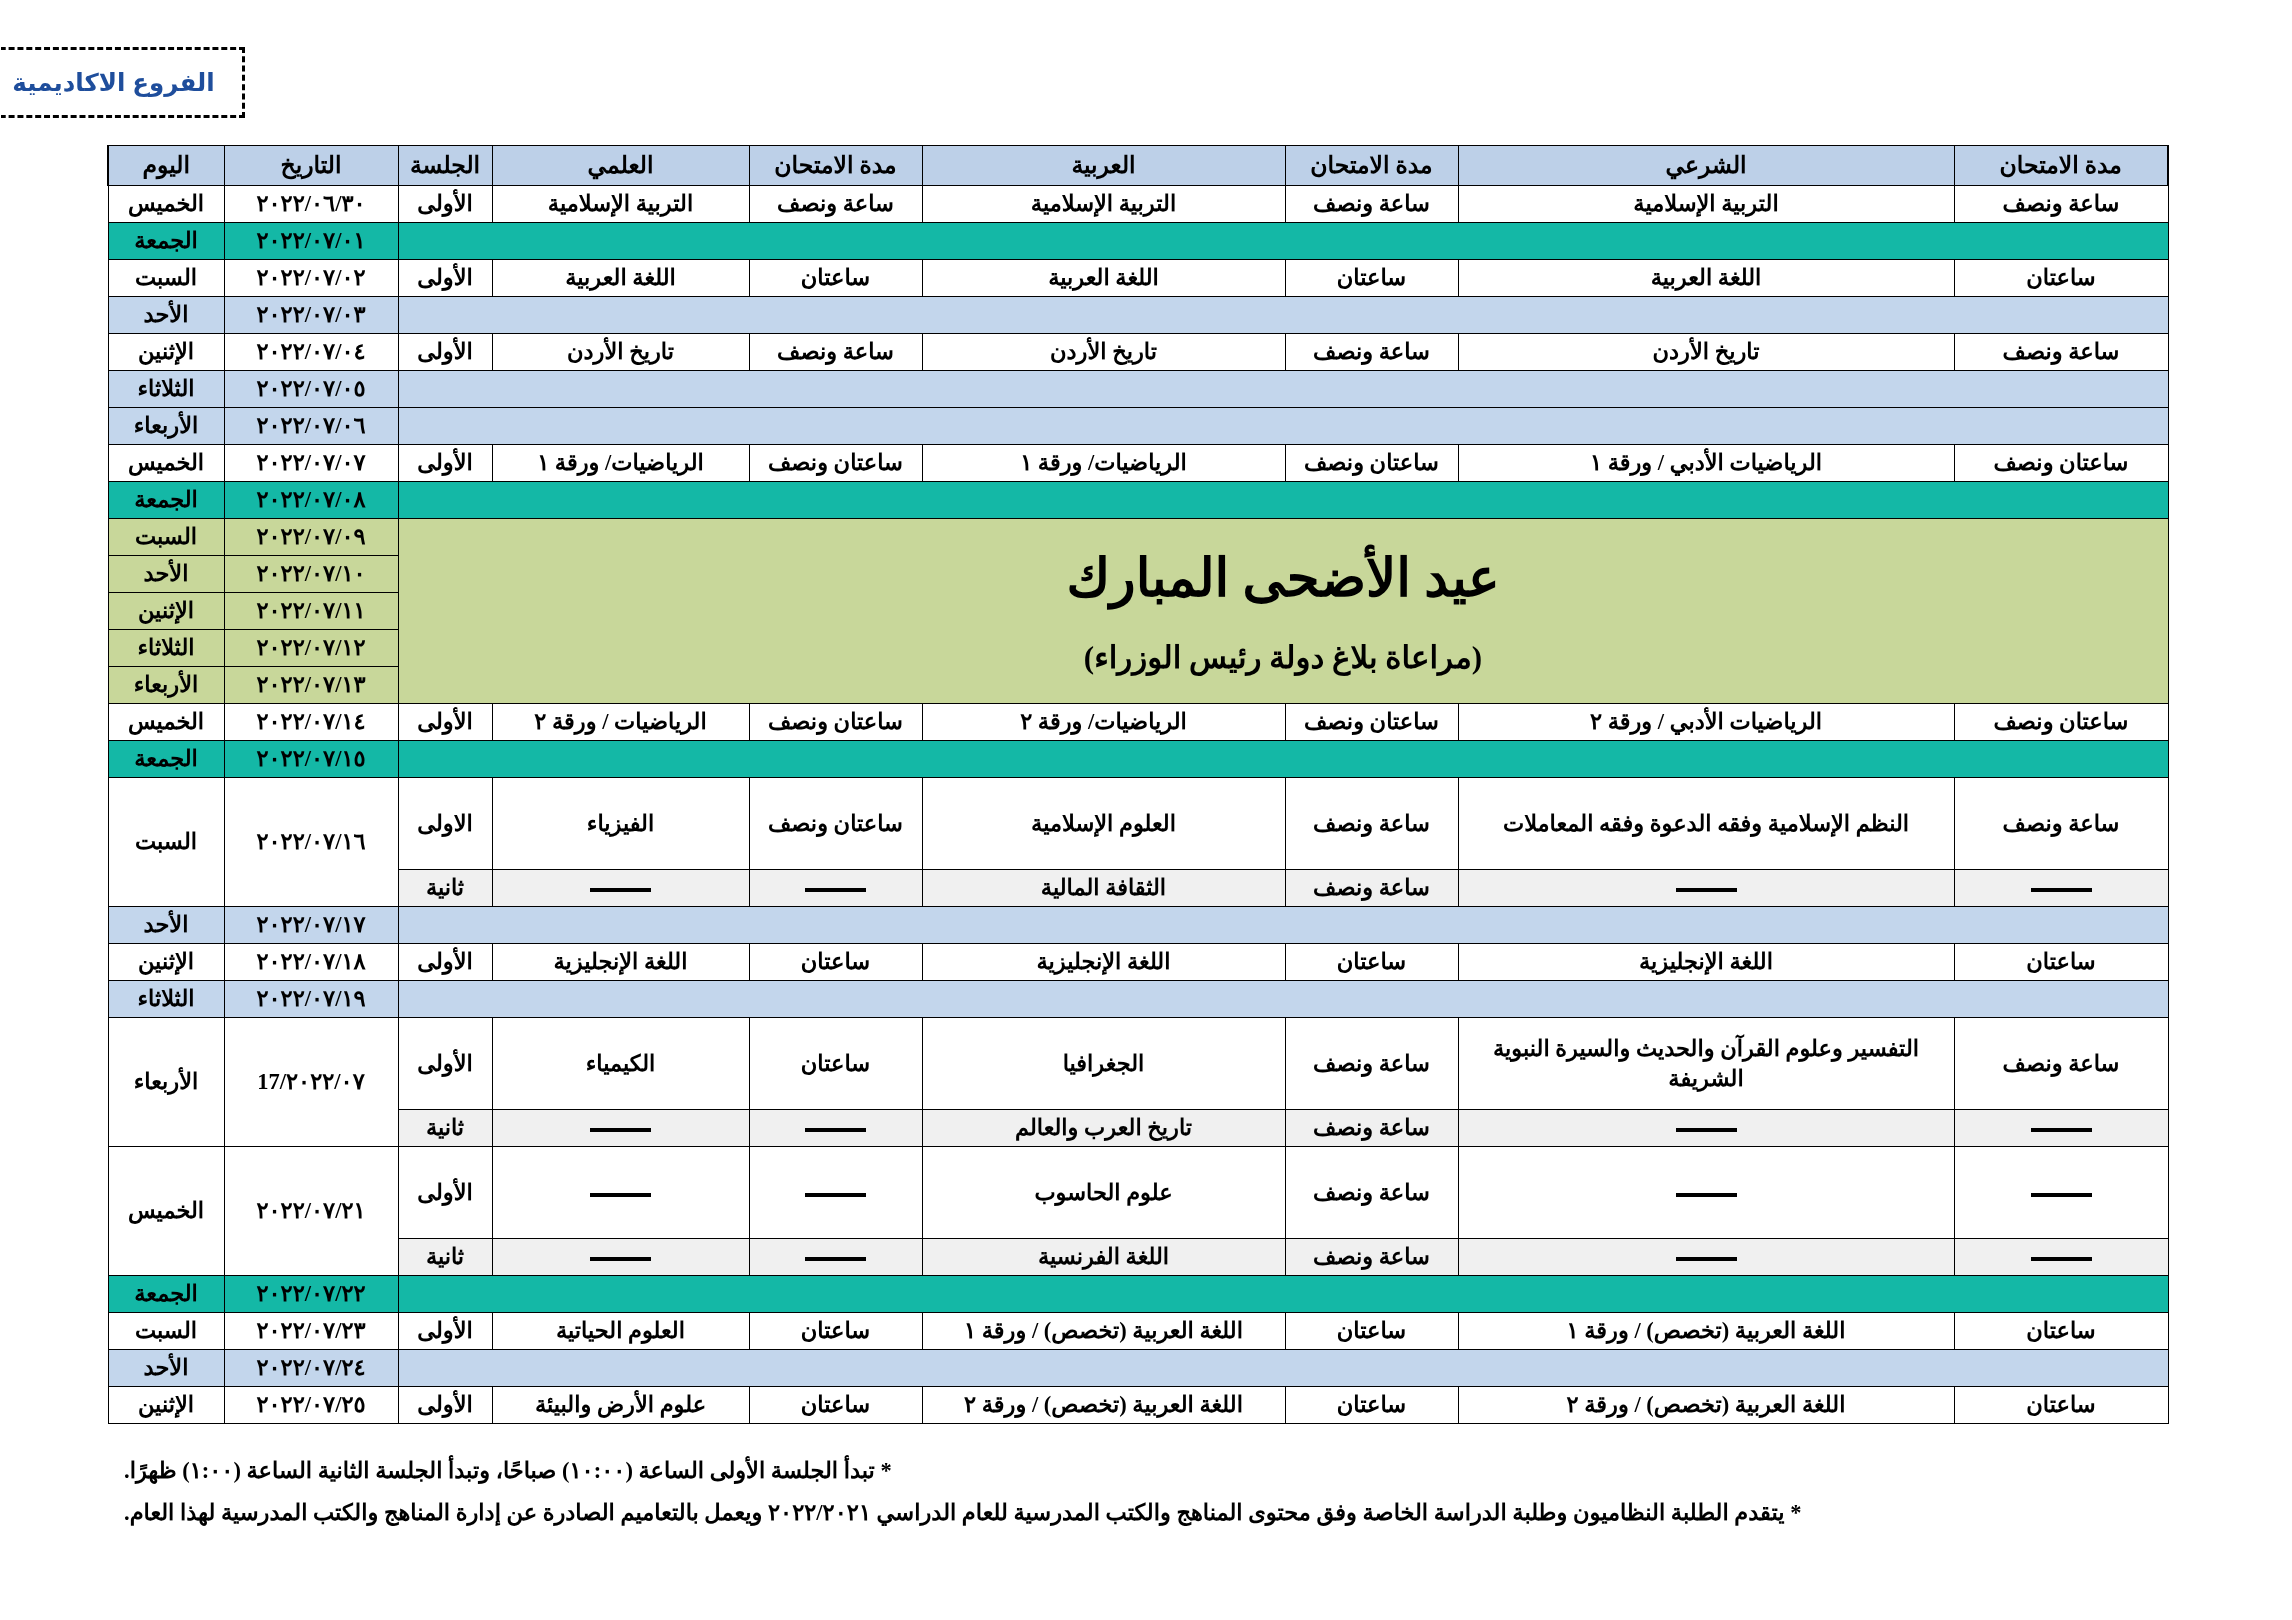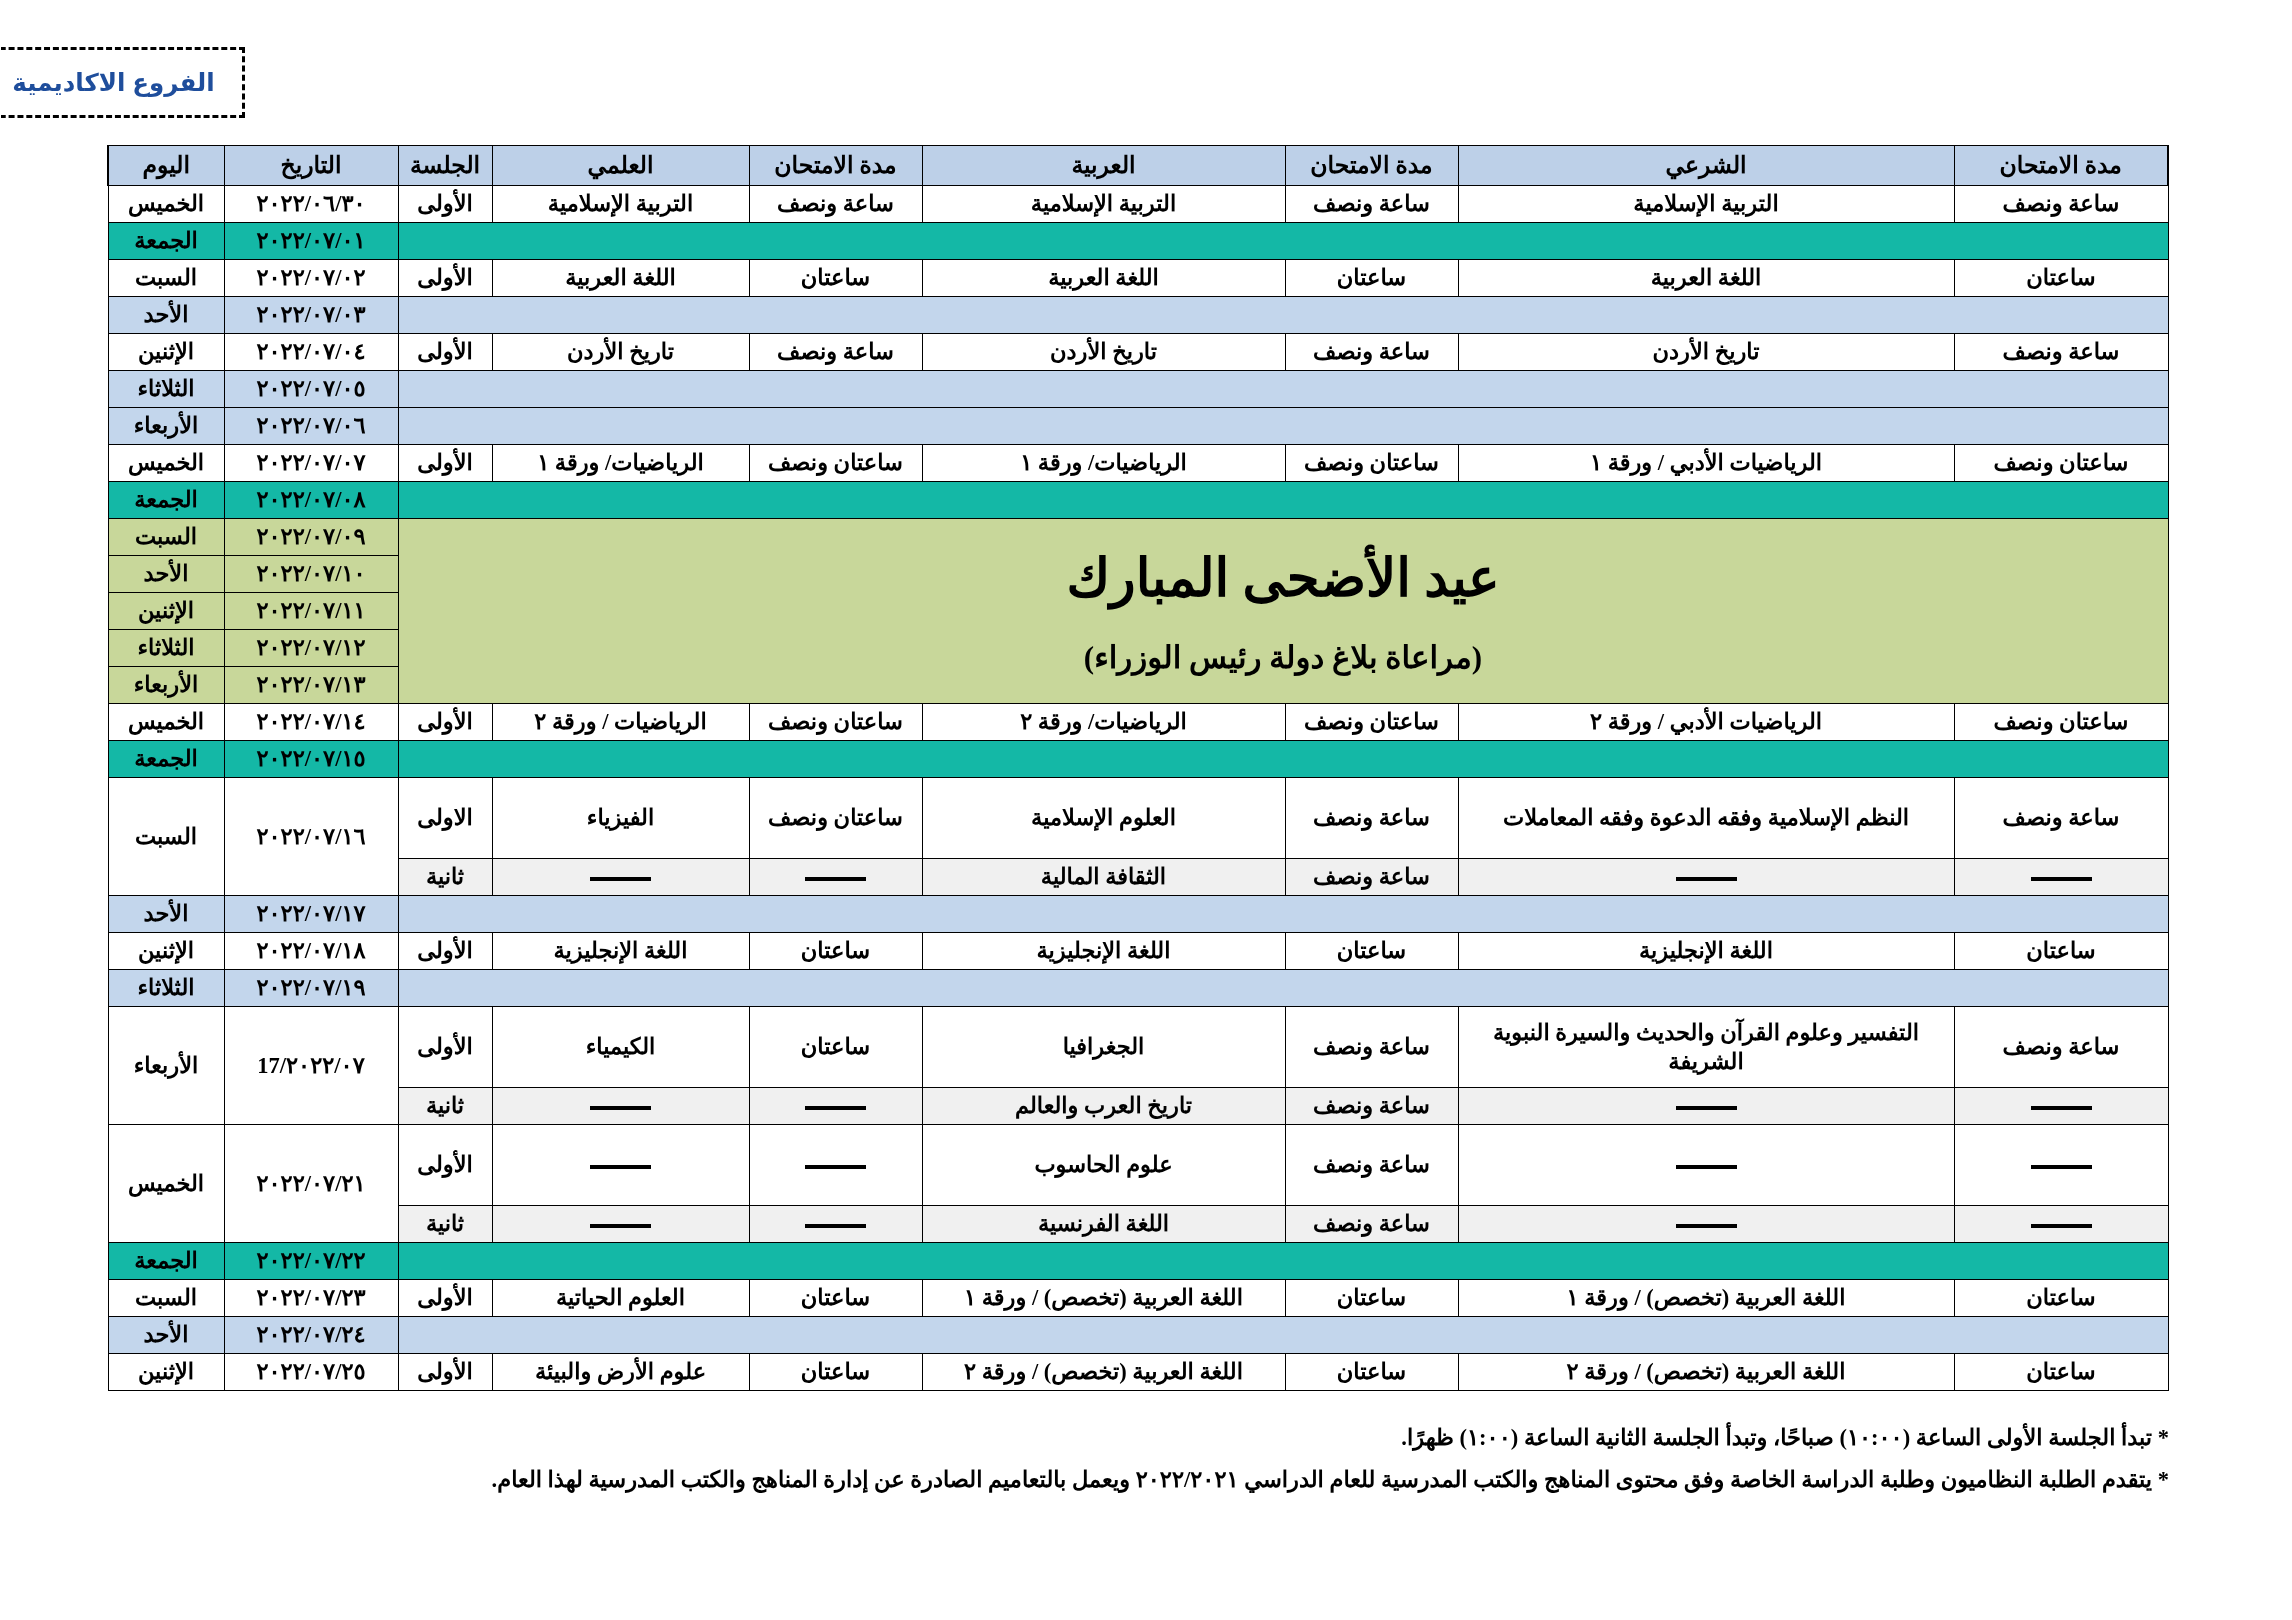--- a/index.html
+++ b/index.html
@@ -140,29 +140,29 @@
   }
 
   .dash {
     display: inline-block;
     width: 61px;
     height: 0;
     border-top: 4.9px solid #000;
     vertical-align: middle;
   }
 
-  td.tall { height: 81px; }
+  td.tall { height: 92px; }
   td.two-line { line-height: 1.35; }
 
   
   .notes {
     margin-top: 25.5px;
     margin-right: 124px;
     margin-left: 124px;
-    text-align: right;
+    text-align: left;
     font-size: 22.5px;
     font-weight: bold;
     line-height: 1.9;
   }
   .note-line { display: block; }
 </style>
 </head>
 <body>
 
 <div class="page">

